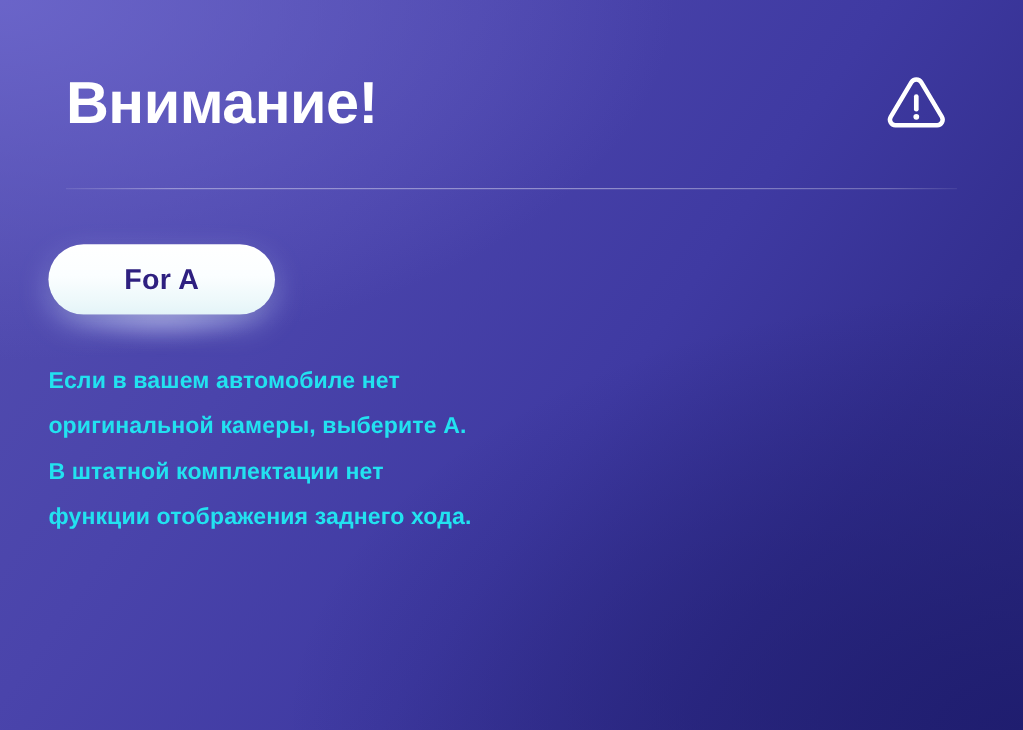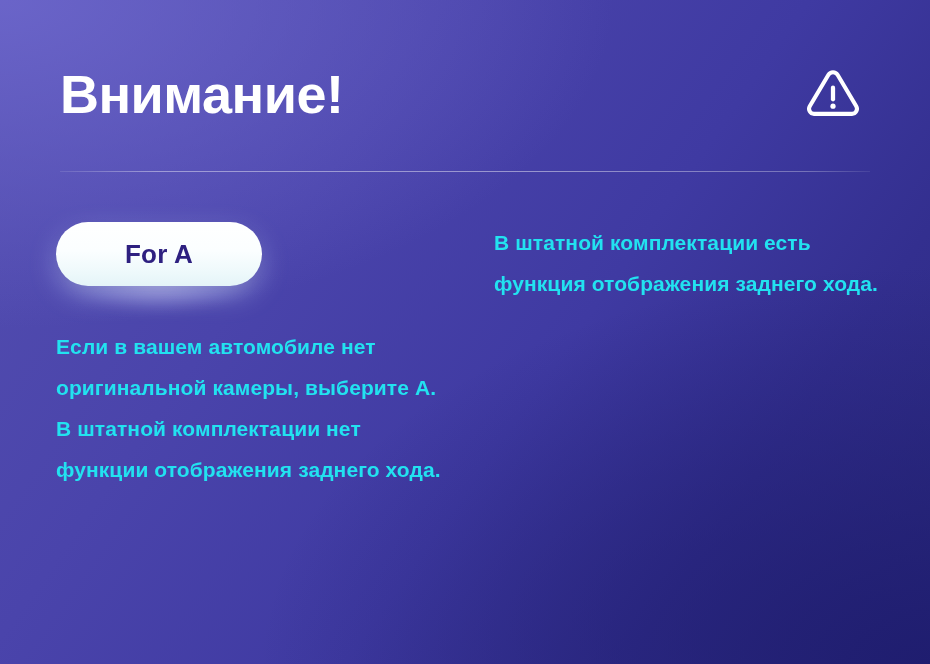--- a/index.html
+++ b/index.html
@@ -67,24 +67,25 @@
         rgba(255,255,255,0.10) 0%,
         rgba(255,255,255,0.42) 12%,
         rgba(255,255,255,0.45) 60%,
         rgba(255,255,255,0.30) 92%,
         rgba(255,255,255,0.08) 100%);
   }
 
   
   .columns {
     position: absolute;
-    left: 56px;
+    left: 44px;
     top: 222px;
     right: 46px;
     display: flex;
+    align-items: flex-end;
   }
   .col {
     width: 436px;
     flex: 0 0 auto;
   }
   .col--b { margin-left: 0; }
   .spacer { width: 2px; flex: 0 0 auto; }
 
   
   .pill-wrap {
@@ -167,17 +168,16 @@
         <div class="pill-glow"></div>
         <button class="pill">For A</button>
       </div>
       <p class="para">Если в вашем автомобиле нет оригинальной камеры, выберите А.</p>
       <p class="para">В штатной комплектации нет функции отображения заднего хода.</p>
     </div>
 
     <div class="spacer"></div>
 
     <div class="col col--b">
-      <p class="para">В штатной комплектации есть функция отображения заднего хода.</p>
     </div>
 
   </div>
 </div>
 
 </body></html>

